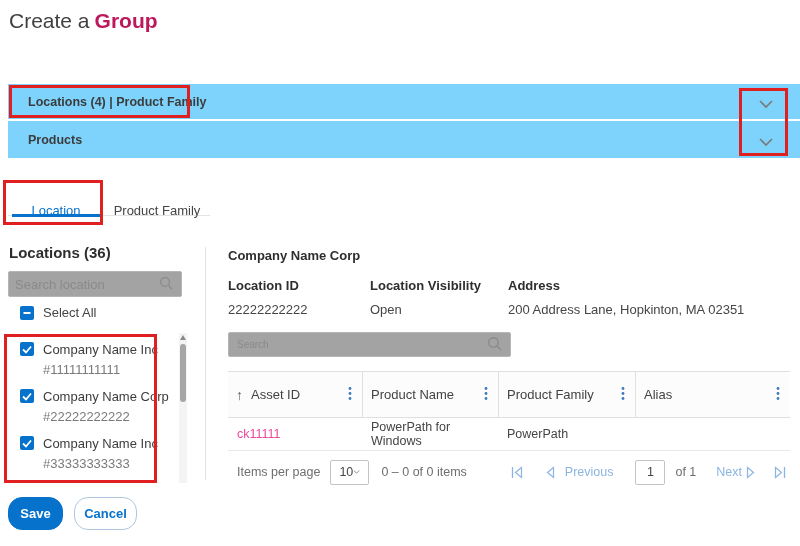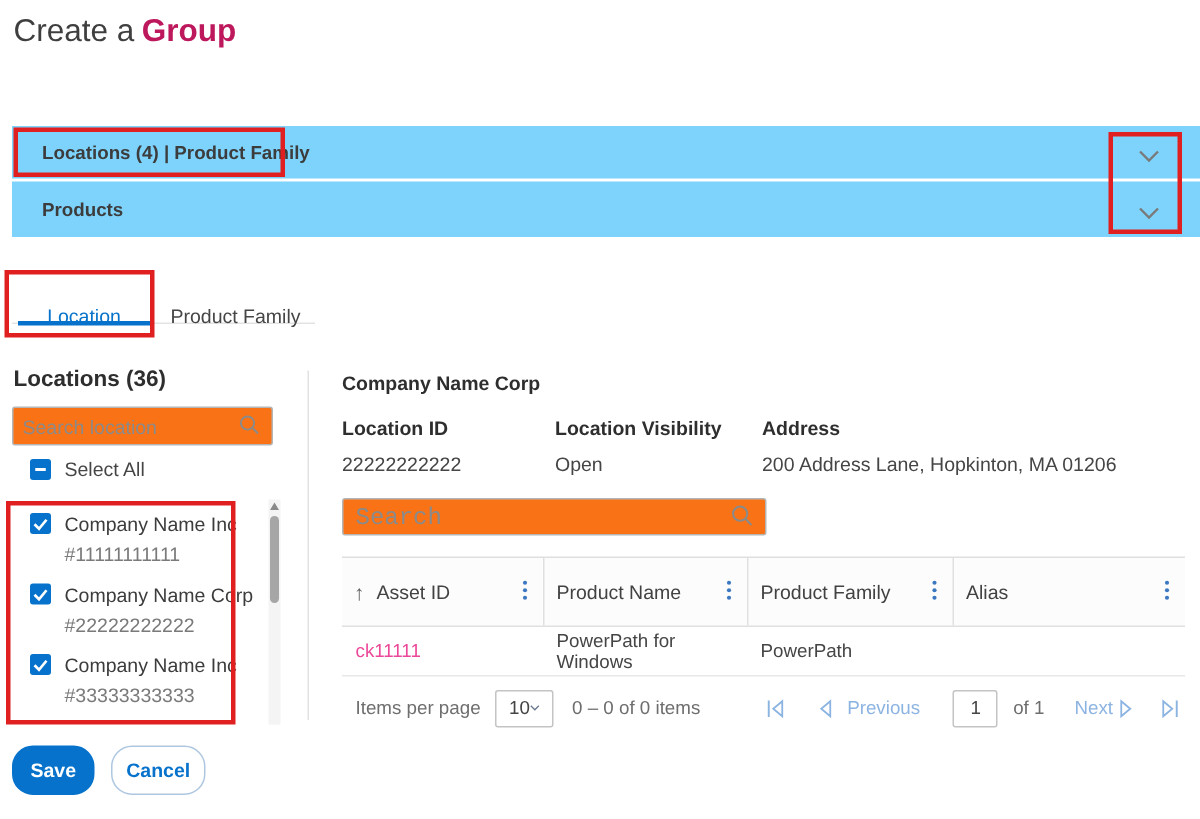--- a/index.html
+++ b/index.html
@@ -22,21 +22,21 @@
 
   
   .tabs { position:absolute; left:8px; top:183px; width:202px; height:33px; display:flex; border-bottom:1px solid #e3e3e3; }
   .tab { flex:none; text-align:center; font-size:13px; padding-top:20px; height:33px; position:relative; cursor:pointer; }
   .tab.t1 { width:96px; color:#0672CB; }
   .tab.t1::after { content:""; position:absolute; left:4px; right:4px; bottom:-1px; height:3px; background:#0672CB; }
   .tab.t2 { width:106px; color:#454545; }
 
   
   .loc-heading { position:absolute; left:9px; top:244px; font-size:15px; font-weight:700; color:#2e2e2e; }
-  .search-box { position:absolute; border:1px solid #b5b5b5; border-radius:2px; background:#f97316; display:flex; align-items:center; }
+  .search-box { position:absolute; border:1px solid #b5b5b5; border-radius:2px; background:#a3a3a3; display:flex; align-items:center; }
   .search-box input { border:0; outline:none; flex:1; font-family:inherit; font-size:13px; color:#454545; padding:0 6px; min-width:0; background:transparent; }
   .search-box input::placeholder { color:#8a8a8a; }
   .search-box .mag { flex:none; margin-right:8px; }
   .loc-search { left:8px; top:271px; width:174px; height:26px; }
 
   .select-all { position:absolute; left:20px; top:305px; display:flex; align-items:center; gap:9px; }
   .cbx { width:14px; height:14px; background:#0672CB; border-radius:2px; display:inline-flex; align-items:center; justify-content:center; flex:none; cursor:pointer; }
   .cbx svg { display:block; }
 
   .loc-list { position:absolute; left:20px; top:340px; width:140px; }
@@ -53,21 +53,21 @@
   .v-divider { position:absolute; left:205px; top:247px; height:233px; border-left:1px solid #e2e2e2; }
 
   
   .right-panel { position:absolute; left:228px; top:248px; width:562px; }
   .company-name { font-size:13px; font-weight:700; color:#2e2e2e; margin-bottom:15px; }
   .fields { display:flex; }
   .field.f1 { width:142px; } .field.f2 { width:138px; } .field.f3 { flex:1; }
   .field .lbl { font-weight:700; color:#2e2e2e; margin-bottom:9px; }
   .field .val { color:#454545; }
   .asset-search { position:relative; margin-top:15px; width:283px; height:25px; border:1px solid #b5b5b5; border-radius:2px; display:flex; align-items:center; }
-  .asset-search input { border:0; outline:none; flex:1; font-family:Liberation Mono, monospace; font-size:16px; padding:0 8px; min-width:0; background:transparent; }
+  .asset-search input { border:0; outline:none; flex:1; font-family:Liberation Sans, sans-serif; font-size:10px; padding:0 8px; min-width:0; background:transparent; }
   .asset-search input::placeholder { color:#8a8a8a; }
   .asset-search .mag { flex:none; margin-right:8px; }
 
   .grid { margin-top:14px; width:562px; }
   .grid-head { display:flex; height:47px; border-top:1px solid #e0e0e0; border-bottom:1px solid #e0e0e0; background:#fcfcfc; }
   .gh-cell { display:flex; align-items:center; padding:0 8px; color:#424242; font-size:13px; position:relative; }
   .gh-cell + .gh-cell { border-left:1px solid #e0e0e0; }
   .gh-cell .sort { color:#616161; font-size:14px; margin-right:8px; }
   .gh-cell .menu { position:absolute; right:10px; top:50%; transform:translateY(-50%); cursor:pointer; }
   .c1 { width:134px; } .c2 { width:136px; } .c3 { width:137px; } .c4 { width:155px; }
@@ -202,21 +202,21 @@
       <div class="field f1">
         <div class="lbl">Location ID</div>
         <div class="val">22222222222</div>
       </div>
       <div class="field f2">
         <div class="lbl">Location Visibility</div>
         <div class="val">Open</div>
       </div>
       <div class="field f3">
         <div class="lbl">Address</div>
-        <div class="val">200 Address Lane, Hopkinton, MA 01206</div>
+        <div class="val">200 Address Lane, Hopkinton, MA 02351</div>
       </div>
     </div>
 
     <div class="asset-search search-box" style="position:relative;left:0;top:0;">
       <input type="text" placeholder="Search" style="">
       <span class="mag">
         <svg width="15" height="15" viewBox="0 0 14 14">
             <circle cx="6" cy="6" r="4.4" fill="none" stroke="#8a8a8a" stroke-width="1.3"></circle>
             <line x1="9.4" y1="9.4" x2="13" y2="13" stroke="#8a8a8a" stroke-width="1.3"></line>
           </svg>

